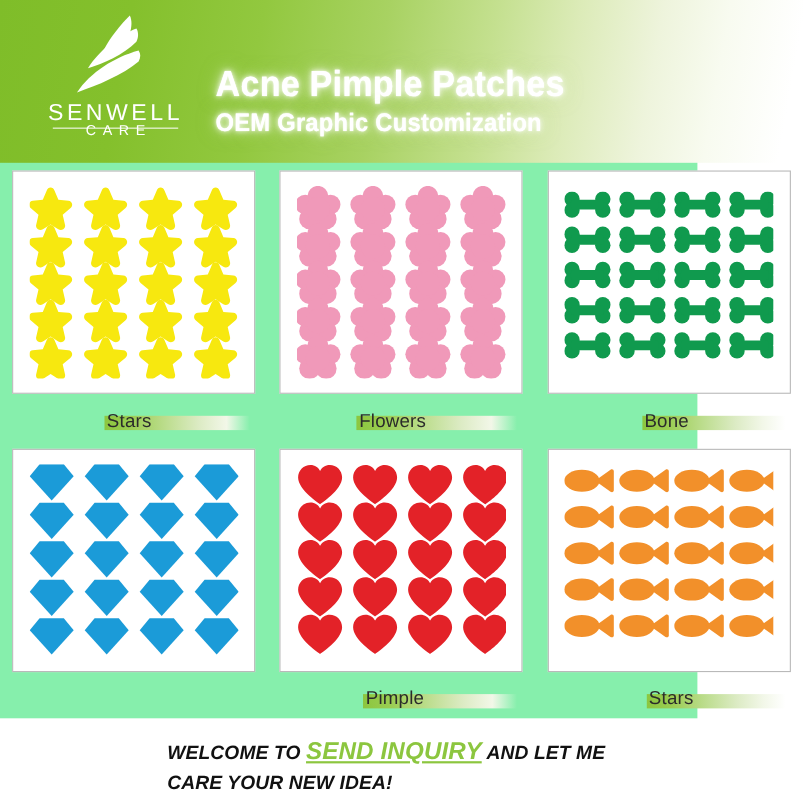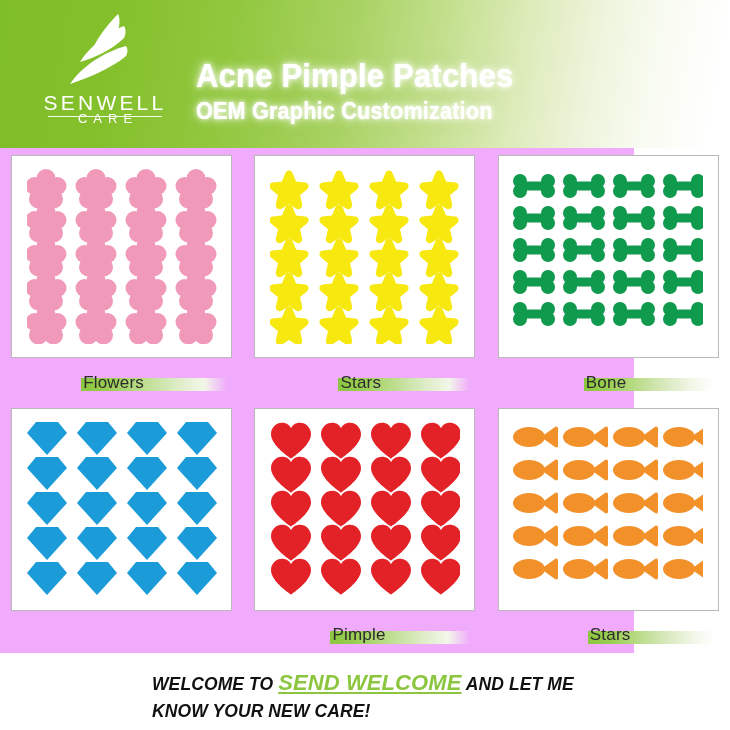--- a/index.html
+++ b/index.html
@@ -9,21 +9,21 @@
     height: 730px;
     background: #ffffff;
     font-family: "Liberation Sans", sans-serif;
     overflow: hidden;
   }
 
   .page {
     position: relative;
     width: 634px;
     height: 730px;
-    background: #f0abfc;
+    background: #86efac;
   }
 
   
   .header {
     position: relative;
     width: 730px;
     height: 148px;
     background: linear-gradient(100deg,
         #7fbd29 0%,
         #84c02c 16%,
@@ -259,63 +259,20 @@
       <div class="logo-sub">CARE</div>
     </div>
 
     <div class="header-titles">
       <div class="title-main">Acne Pimple Patches</div>
       <div class="title-sub">OEM Graphic Customization</div>
     </div>
   </div>
 
   <div class="grid">
-
-    <div class="cell cell-1">
-      <div class="swatch">
-        <svg width="190" height="175" viewBox="0 0 190 175" aria-hidden="true">
-          <defs>
-            <g id="flowerGlyph">
-              <circle cx="19" cy="9.5" r="9.5"></circle>
-              <circle cx="30.5" cy="17" r="9"></circle>
-              <circle cx="26.5" cy="30" r="9.5"></circle>
-              <circle cx="11.5" cy="30" r="9.5"></circle>
-              <circle cx="7.5" cy="17" r="9"></circle>
-              <circle cx="19" cy="21" r="11"></circle>
-            </g>
-          </defs>
-          <g fill="#f099b9">
-            <use href="#flowerGlyph" x="0" y="0"></use>
-            <use href="#flowerGlyph" x="50" y="0"></use>
-            <use href="#flowerGlyph" x="100" y="0"></use>
-            <use href="#flowerGlyph" x="150" y="0"></use>
-            <use href="#flowerGlyph" x="0" y="34"></use>
-            <use href="#flowerGlyph" x="50" y="34"></use>
-            <use href="#flowerGlyph" x="100" y="34"></use>
-            <use href="#flowerGlyph" x="150" y="34"></use>
-            <use href="#flowerGlyph" x="0" y="68"></use>
-            <use href="#flowerGlyph" x="50" y="68"></use>
-            <use href="#flowerGlyph" x="100" y="68"></use>
-            <use href="#flowerGlyph" x="150" y="68"></use>
-            <use href="#flowerGlyph" x="0" y="102"></use>
-            <use href="#flowerGlyph" x="50" y="102"></use>
-            <use href="#flowerGlyph" x="100" y="102"></use>
-            <use href="#flowerGlyph" x="150" y="102"></use>
-            <use href="#flowerGlyph" x="0" y="136"></use>
-            <use href="#flowerGlyph" x="50" y="136"></use>
-            <use href="#flowerGlyph" x="100" y="136"></use>
-            <use href="#flowerGlyph" x="150" y="136"></use>
-          </g>
-        </svg>
-      </div>
-      <div class="label-wrap">
-        <div class="label-bar"></div>
-        <div class="label-text">Flowers</div>
-      </div>
-    </div>
 
     <div class="cell cell-0">
       <div class="swatch">
         <svg width="190" height="175" viewBox="0 0 190 175" aria-hidden="true">
           <defs>
             <g id="starGlyph">
               <path d="M19 1.5 C20.6 1.5 21.9 2.6 22.5 4.1 L26.1 12.6 L35.2 13.4
                        C36.9 13.55 38.2 14.7 38.5 16.3 C38.8 17.9 38.2 19.4 36.9 20.4
                        L30 26.2 L32.1 35.3 C32.5 36.9 31.9 38.5 30.5 39.5
                        C29.1 40.4 27.4 40.4 26 39.5 L19 35 L12 39.5
@@ -348,20 +305,63 @@
             <use href="#starGlyph" x="150" y="136"></use>
           </g>
         </svg>
       </div>
       <div class="label-wrap">
         <div class="label-bar"></div>
         <div class="label-text">Stars</div>
       </div>
     </div>
 
+    <div class="cell cell-1">
+      <div class="swatch">
+        <svg width="190" height="175" viewBox="0 0 190 175" aria-hidden="true">
+          <defs>
+            <g id="flowerGlyph">
+              <circle cx="19" cy="9.5" r="9.5"></circle>
+              <circle cx="30.5" cy="17" r="9"></circle>
+              <circle cx="26.5" cy="30" r="9.5"></circle>
+              <circle cx="11.5" cy="30" r="9.5"></circle>
+              <circle cx="7.5" cy="17" r="9"></circle>
+              <circle cx="19" cy="21" r="11"></circle>
+            </g>
+          </defs>
+          <g fill="#f099b9">
+            <use href="#flowerGlyph" x="0" y="0"></use>
+            <use href="#flowerGlyph" x="50" y="0"></use>
+            <use href="#flowerGlyph" x="100" y="0"></use>
+            <use href="#flowerGlyph" x="150" y="0"></use>
+            <use href="#flowerGlyph" x="0" y="34"></use>
+            <use href="#flowerGlyph" x="50" y="34"></use>
+            <use href="#flowerGlyph" x="100" y="34"></use>
+            <use href="#flowerGlyph" x="150" y="34"></use>
+            <use href="#flowerGlyph" x="0" y="68"></use>
+            <use href="#flowerGlyph" x="50" y="68"></use>
+            <use href="#flowerGlyph" x="100" y="68"></use>
+            <use href="#flowerGlyph" x="150" y="68"></use>
+            <use href="#flowerGlyph" x="0" y="102"></use>
+            <use href="#flowerGlyph" x="50" y="102"></use>
+            <use href="#flowerGlyph" x="100" y="102"></use>
+            <use href="#flowerGlyph" x="150" y="102"></use>
+            <use href="#flowerGlyph" x="0" y="136"></use>
+            <use href="#flowerGlyph" x="50" y="136"></use>
+            <use href="#flowerGlyph" x="100" y="136"></use>
+            <use href="#flowerGlyph" x="150" y="136"></use>
+          </g>
+        </svg>
+      </div>
+      <div class="label-wrap">
+        <div class="label-bar"></div>
+        <div class="label-text">Flowers</div>
+      </div>
+    </div>
+
     <div class="cell cell-2">
       <div class="swatch">
         <svg width="190" height="165" viewBox="0 0 190 165" aria-hidden="true">
           <defs>
             <g id="boneGlyph">
               <circle cx="7" cy="7" r="7"></circle>
               <circle cx="7" cy="17" r="7"></circle>
               <circle cx="35" cy="7" r="7"></circle>
               <circle cx="35" cy="17" r="7"></circle>
               <rect x="6" y="7.5" width="30" height="9" rx="3"></rect>
@@ -508,18 +508,18 @@
       <div class="label-wrap">
         <div class="label-bar"></div>
         <div class="label-text">Stars</div>
       </div>
     </div>
 
   </div>
 
   <div class="footer">
     <div class="footer-inner">
-      <div class="footer-line"><span>WELCOME TO </span><span class="accent">SEND WELCOME</span><span> AND LET ME</span></div>
-      <div class="footer-line">KNOW YOUR NEW CARE!</div>
+      <div class="footer-line"><span>WELCOME TO </span><span class="accent">SEND INQUIRY</span><span> AND LET ME</span></div>
+      <div class="footer-line">CARE YOUR NEW IDEA!</div>
     </div>
   </div>
 
 </div>
 
 </body></html>

